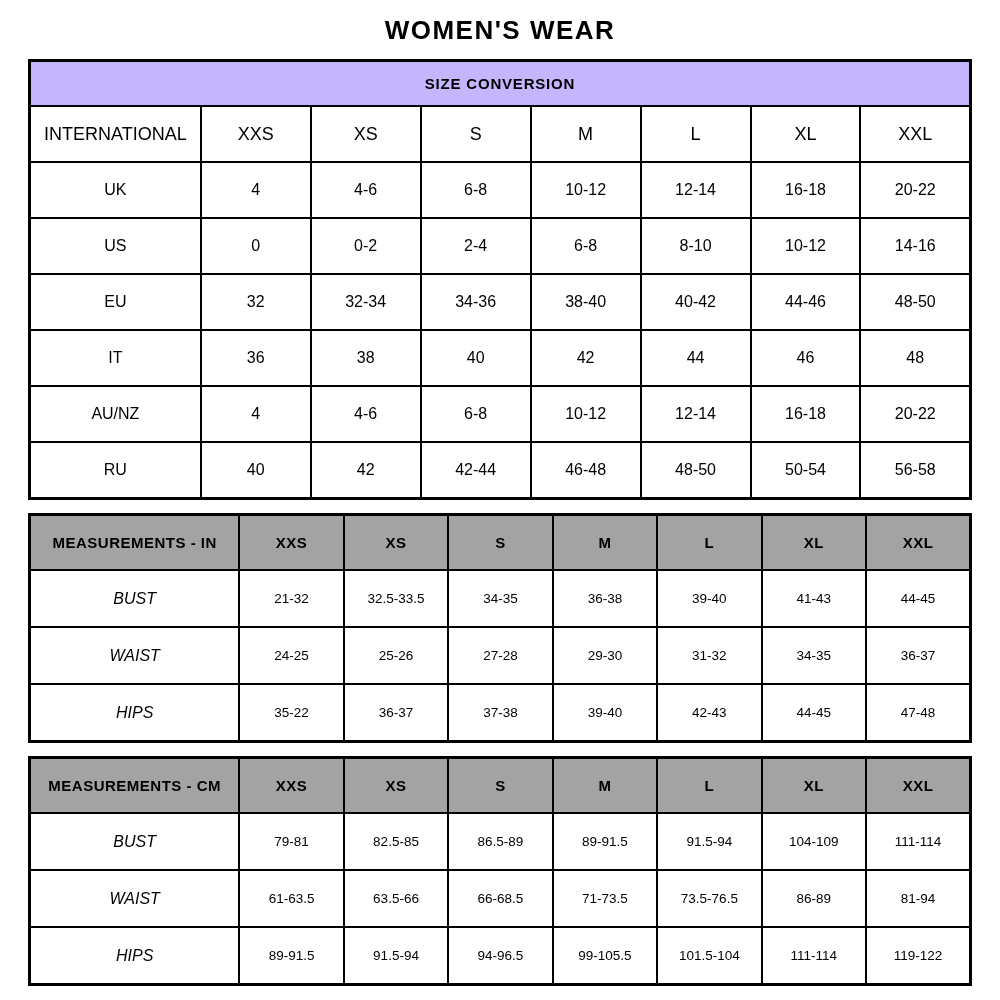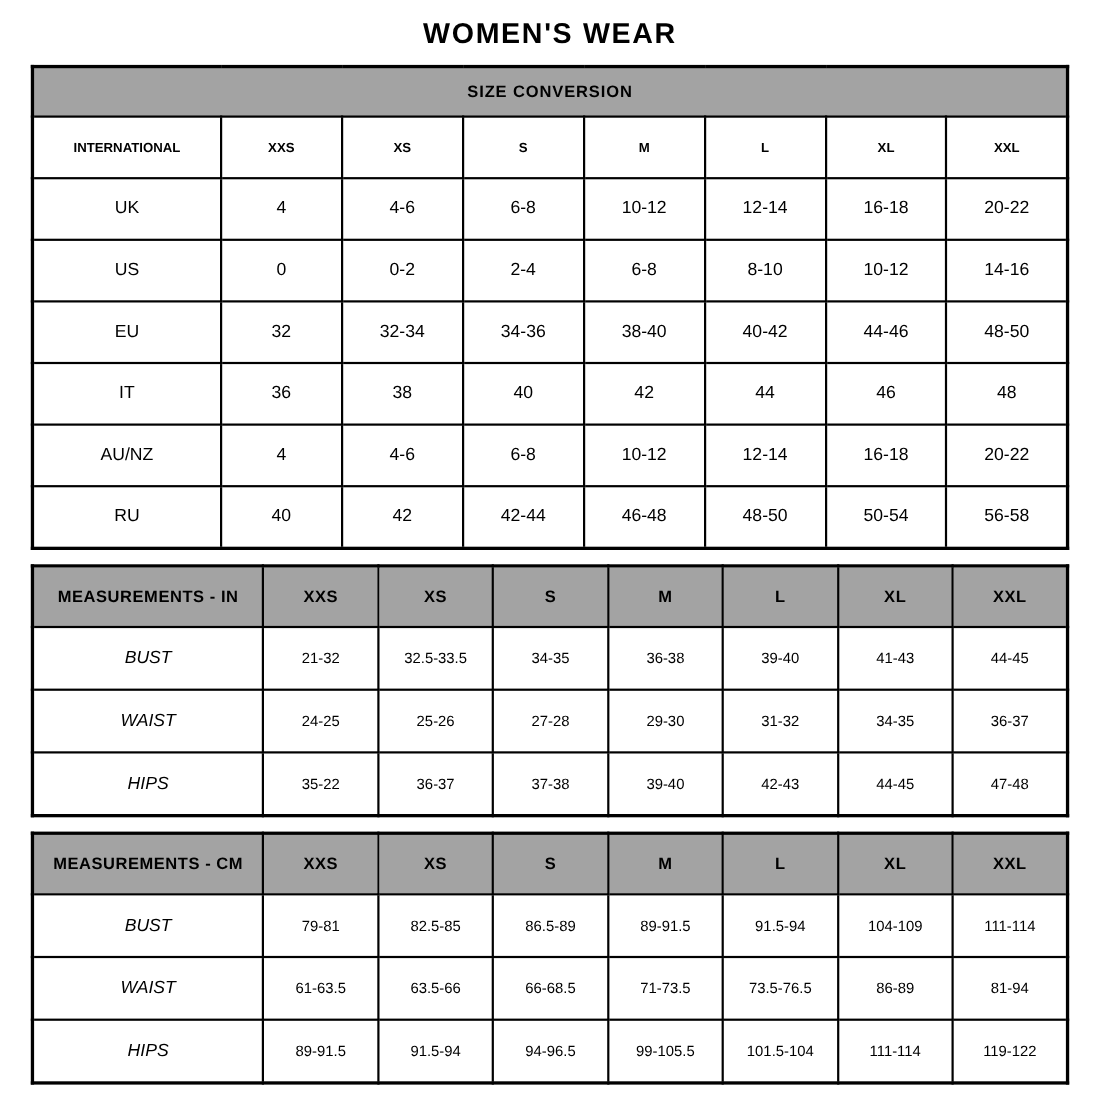--- a/index.html
+++ b/index.html
@@ -28,27 +28,27 @@
   table.t th, table.t td {
     border: 2px solid #000;
     text-align: center;
     vertical-align: middle;
     padding: 0;
     overflow: hidden;
     white-space: nowrap;
   }
   
   .t1 .band-cell {
-    background: #a3a3a3;
+    background: #c4b5fd;
     height: 43px;
     font-size: 15px;
     font-weight: bold;
     letter-spacing: 0.8px;
   }
-  .t1 tr.cols th { height: 54px; font-weight: bold; font-size: 12px; }
+  .t1 tr.cols th { height: 54px; font-weight: normal; font-size: 18px; }
   .t1 tbody td { height: 54px; font-size: 16px; font-weight: normal; text-align: center; }
   
   .t2 { margin-top: 13px; }
   .t2 thead th {
     background: #a3a3a3;
     height: 53px;
     font-size: 15px;
     font-weight: bold;
     letter-spacing: 0.5px;
   }

